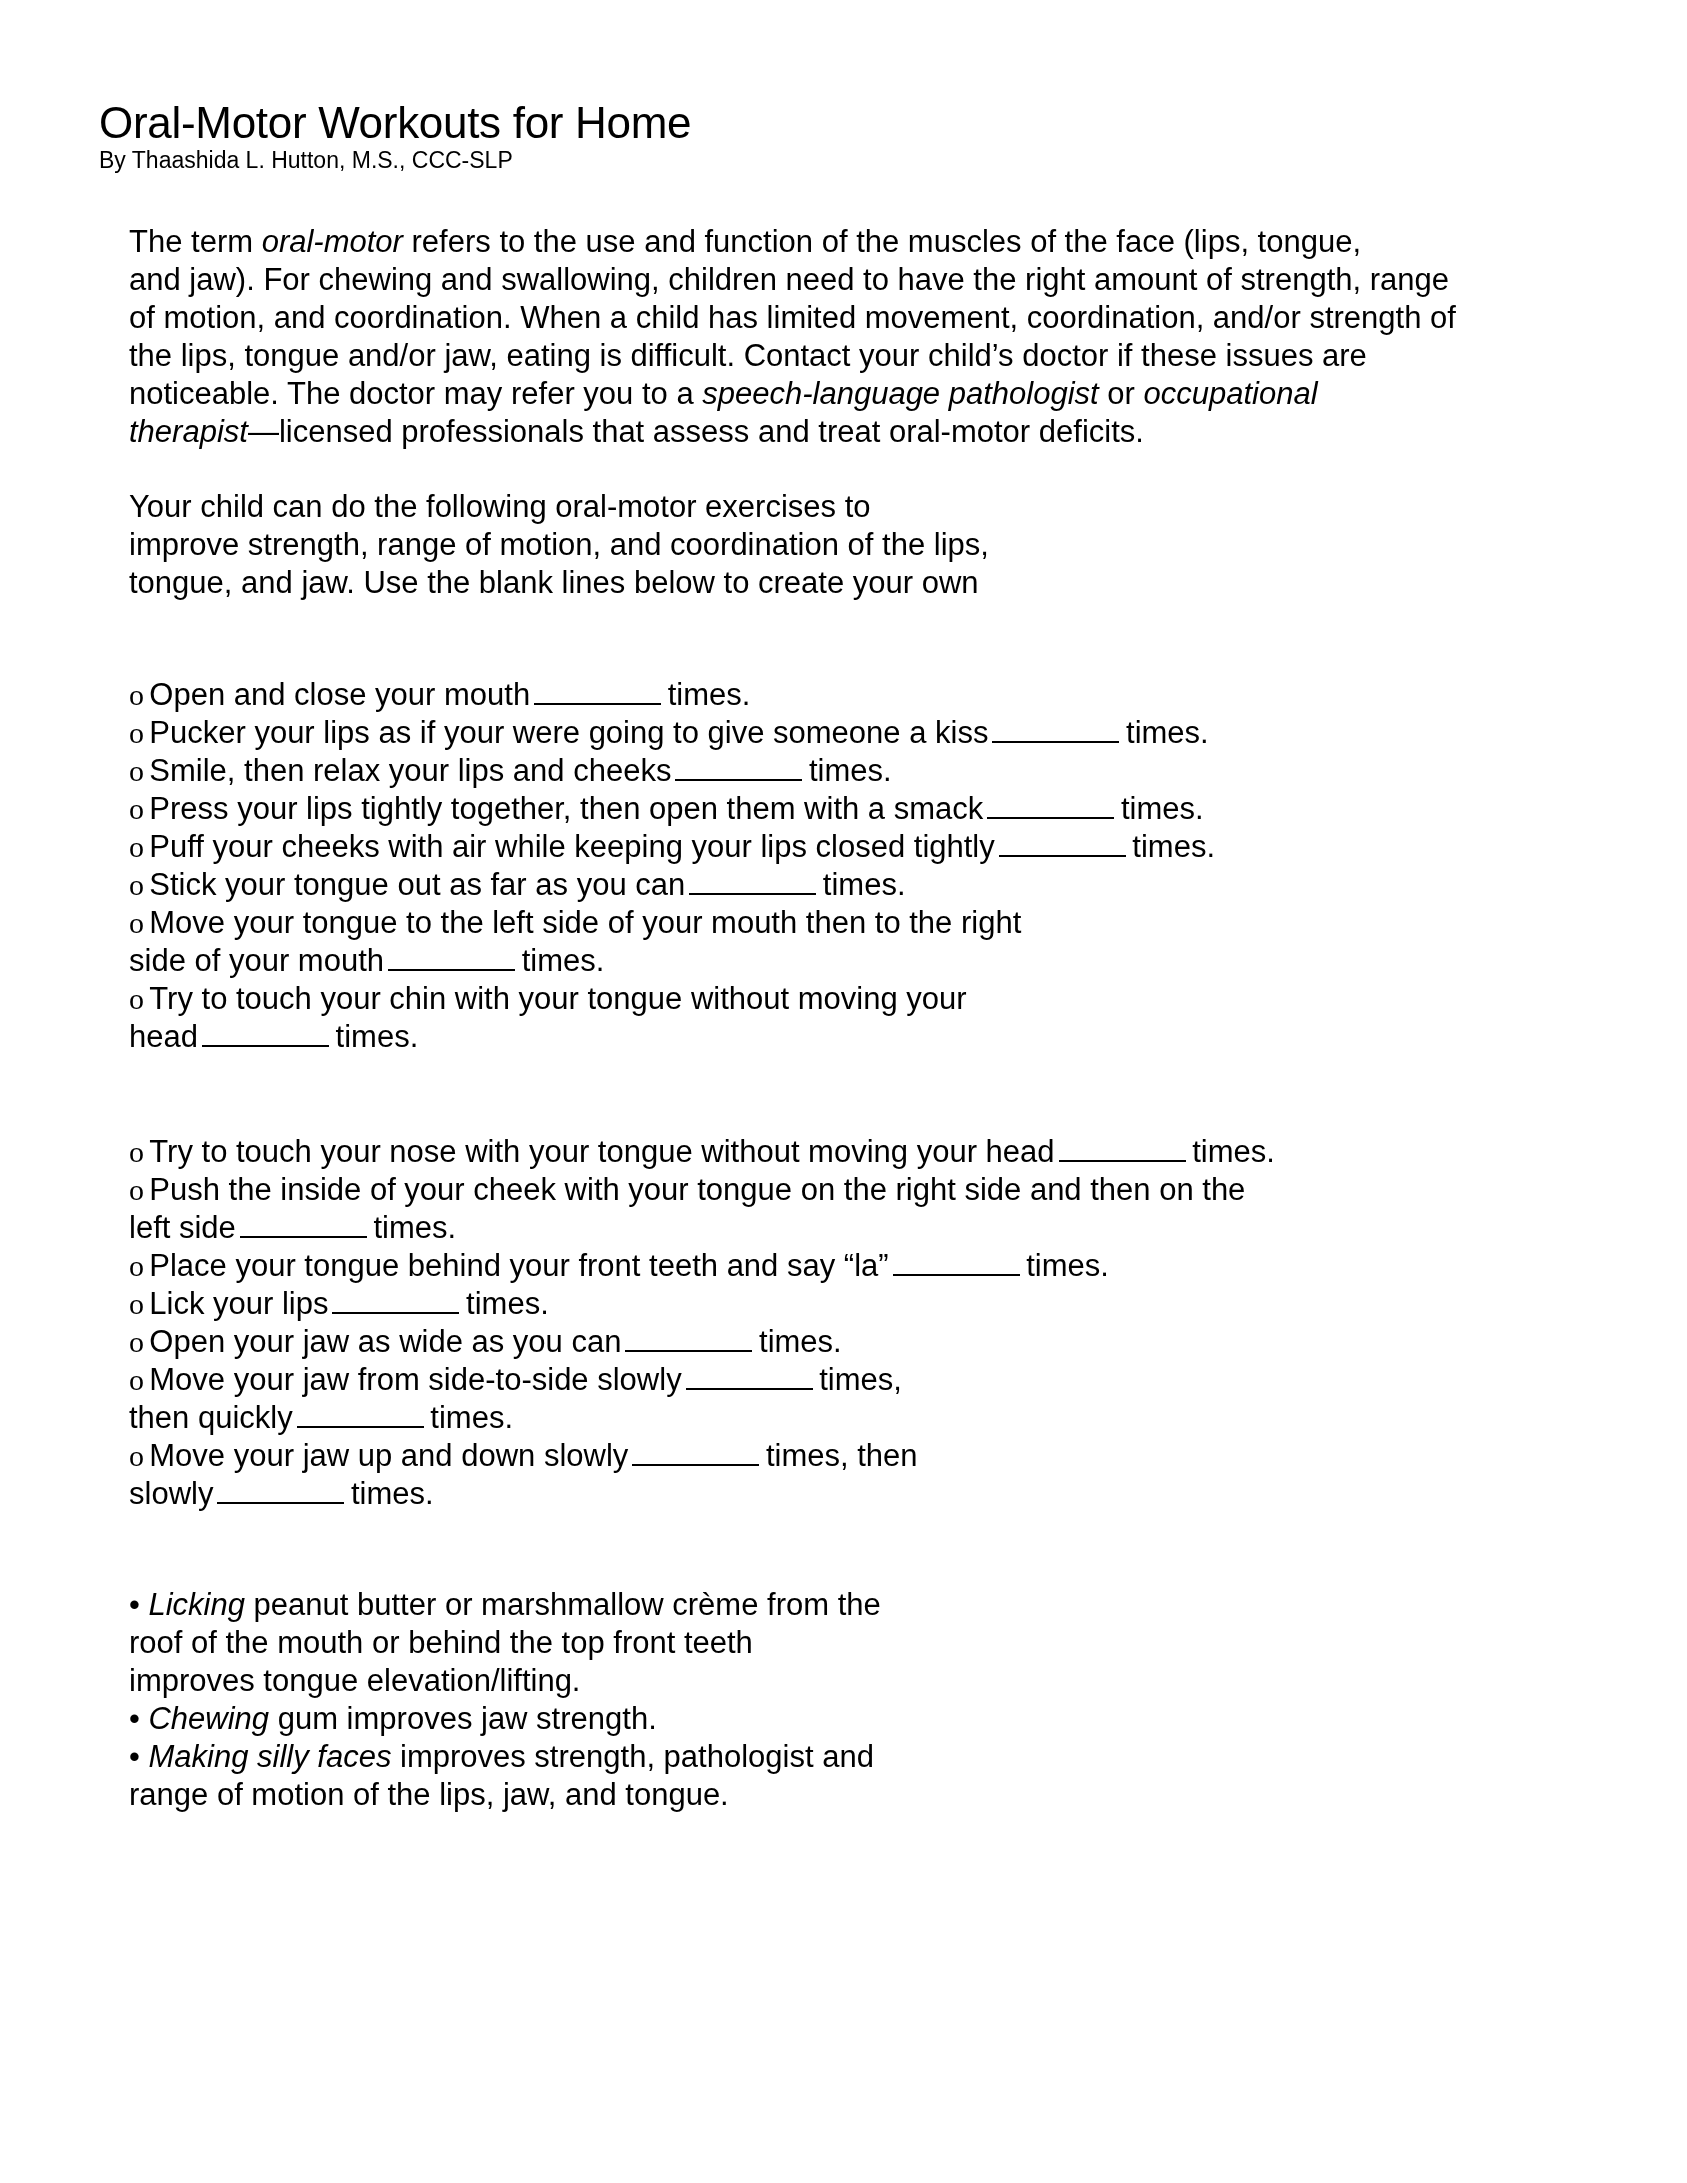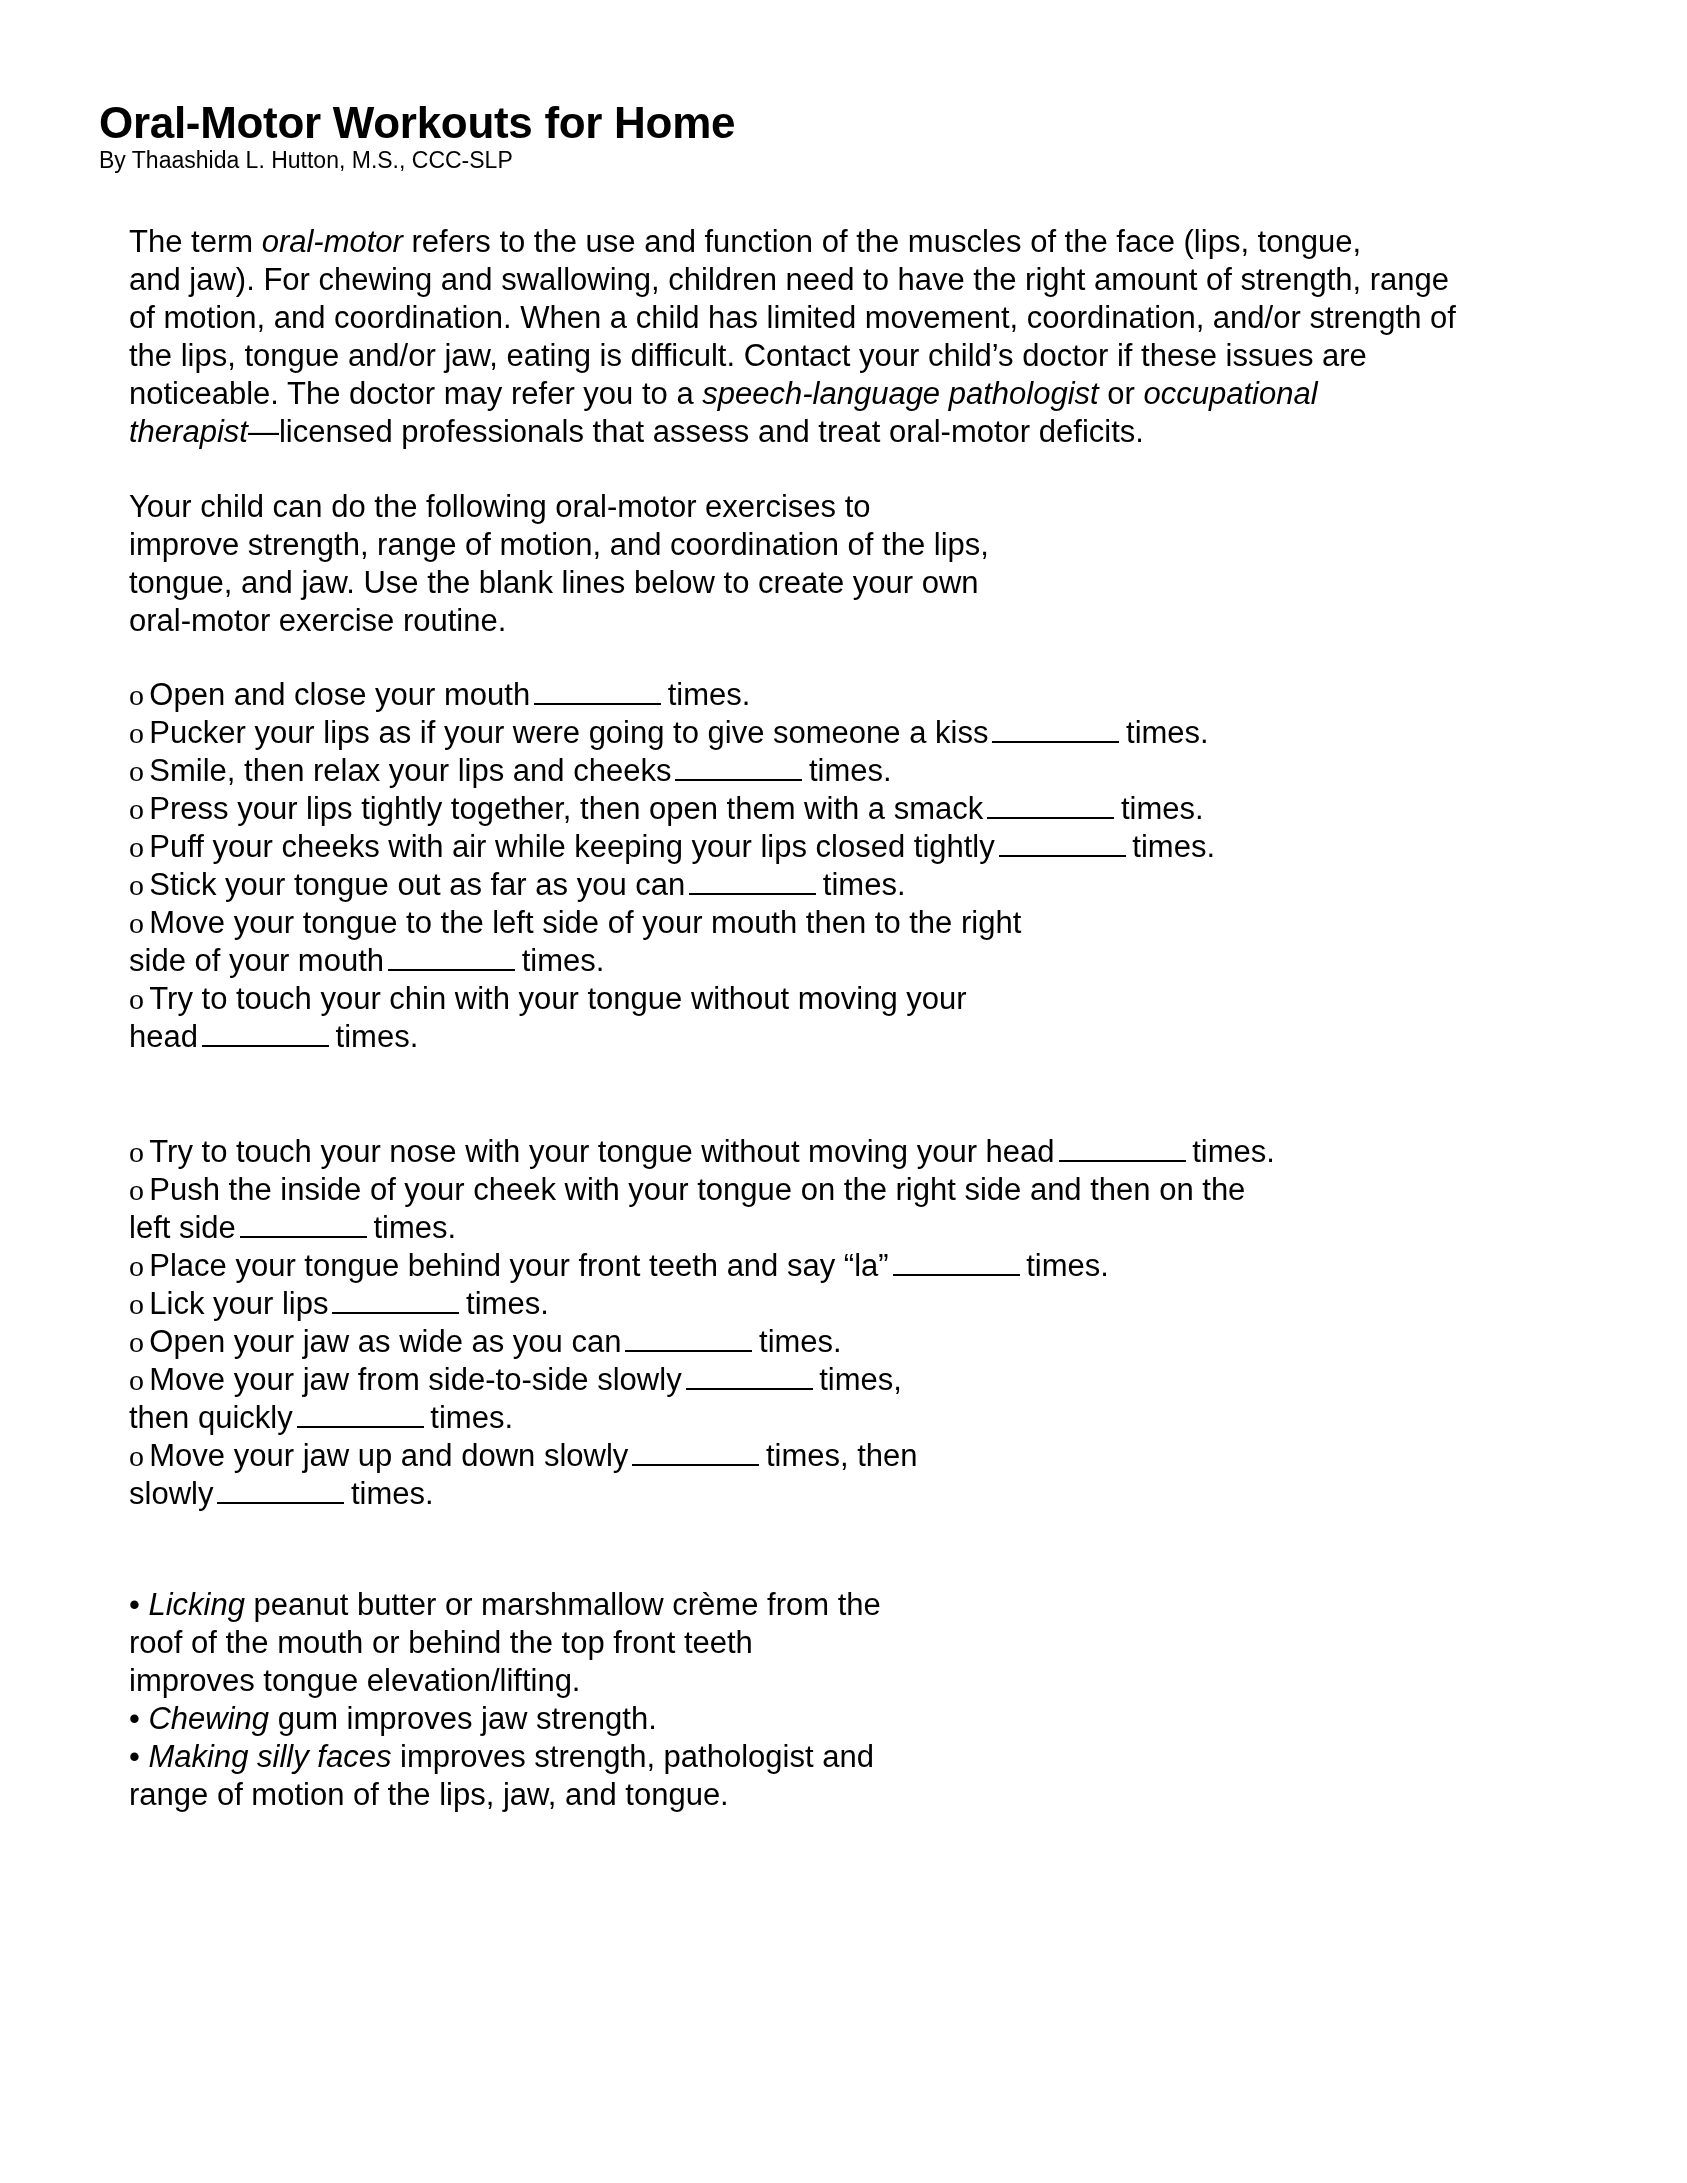--- a/index.html
+++ b/index.html
@@ -1,18 +1,18 @@
 <!DOCTYPE html>
 <html style="font-size:10.6px"><head>
 <meta charset="utf-8">
 <style>
   html, body { margin: 0; padding: 0; background: #ffffff; }
   body { width: 1687px; height: 2183px; position: relative; overflow: hidden; color: #000; }
   .page { position: absolute; left: 99px; top: 0; width: 1489px; font-family: "Liberation Sans", sans-serif; }
-  .title { position: absolute; top: 98px; left: 0; font-size: 44px; font-weight: bold; white-space: nowrap; margin: 0; letter-spacing: -0.3px; }
+  .title { position: absolute; top: 98px; left: 0; font-size: 44px; font-weight: normal; white-space: nowrap; margin: 0; letter-spacing: -0.3px; }
   .byline { position: absolute; top: 147px; left: 0; font-size: 23px; white-space: nowrap; margin: 0; }
   .block { position: absolute; left: 0; font-size: 31px; line-height: 38px; }
   .line { white-space: nowrap; display: block; margin-left: 30px; }
   .intro { top: 223px; }
   .instructions { top: 488px; }
   .group1 { top: 676px; }
   .group2 { top: 1133px; }
   .tips { top: 1586px; }
   .bul { font-family: "Liberation Serif", serif; font-size: 30px; margin-right: 5.3px; }
   .blank { display: inline-block; width: 127px; border-bottom: 2px solid #000; height: 0.7px; vertical-align: baseline; margin: 0 6.6px 0 4px; }
@@ -31,21 +31,20 @@
     <span class="line">of motion, and coordination. When a child has limited movement, coordination, and/or strength of</span>
     <span class="line">the lips, tongue and/or jaw, eating is difficult. Contact your child’s doctor if these issues are</span>
     <span class="line"><span>noticeable. The doctor may refer you to a </span><i>speech-language pathologist</i><span> or </span><i>occupational</i></span>
     <span class="line"><i>therapist</i><span>—licensed professionals that assess and treat oral-motor deficits.</span></span>
   </div>
 
   <div class="block instructions">
     <span class="line">Your child can do the following oral-motor exercises to</span>
     <span class="line">improve strength, range of motion, and coordination of the lips,</span>
     <span class="line">tongue, and jaw. Use the blank lines below to create your own</span>
-    <span class="line">oral-motor exercise routine.</span>
   </div>
 
   <div class="block group1" id="group1">
       <div>
         <span class="line"><span class="bul">o</span><span>Open and close your mouth</span><span class="blank"></span><span>times.</span></span>
       </div>
       <div>
         <span class="line"><span class="bul">o</span><span>Pucker your lips as if your were going to give someone a kiss</span><span class="blank"></span><span>times.</span></span>
       </div>
       <div>

